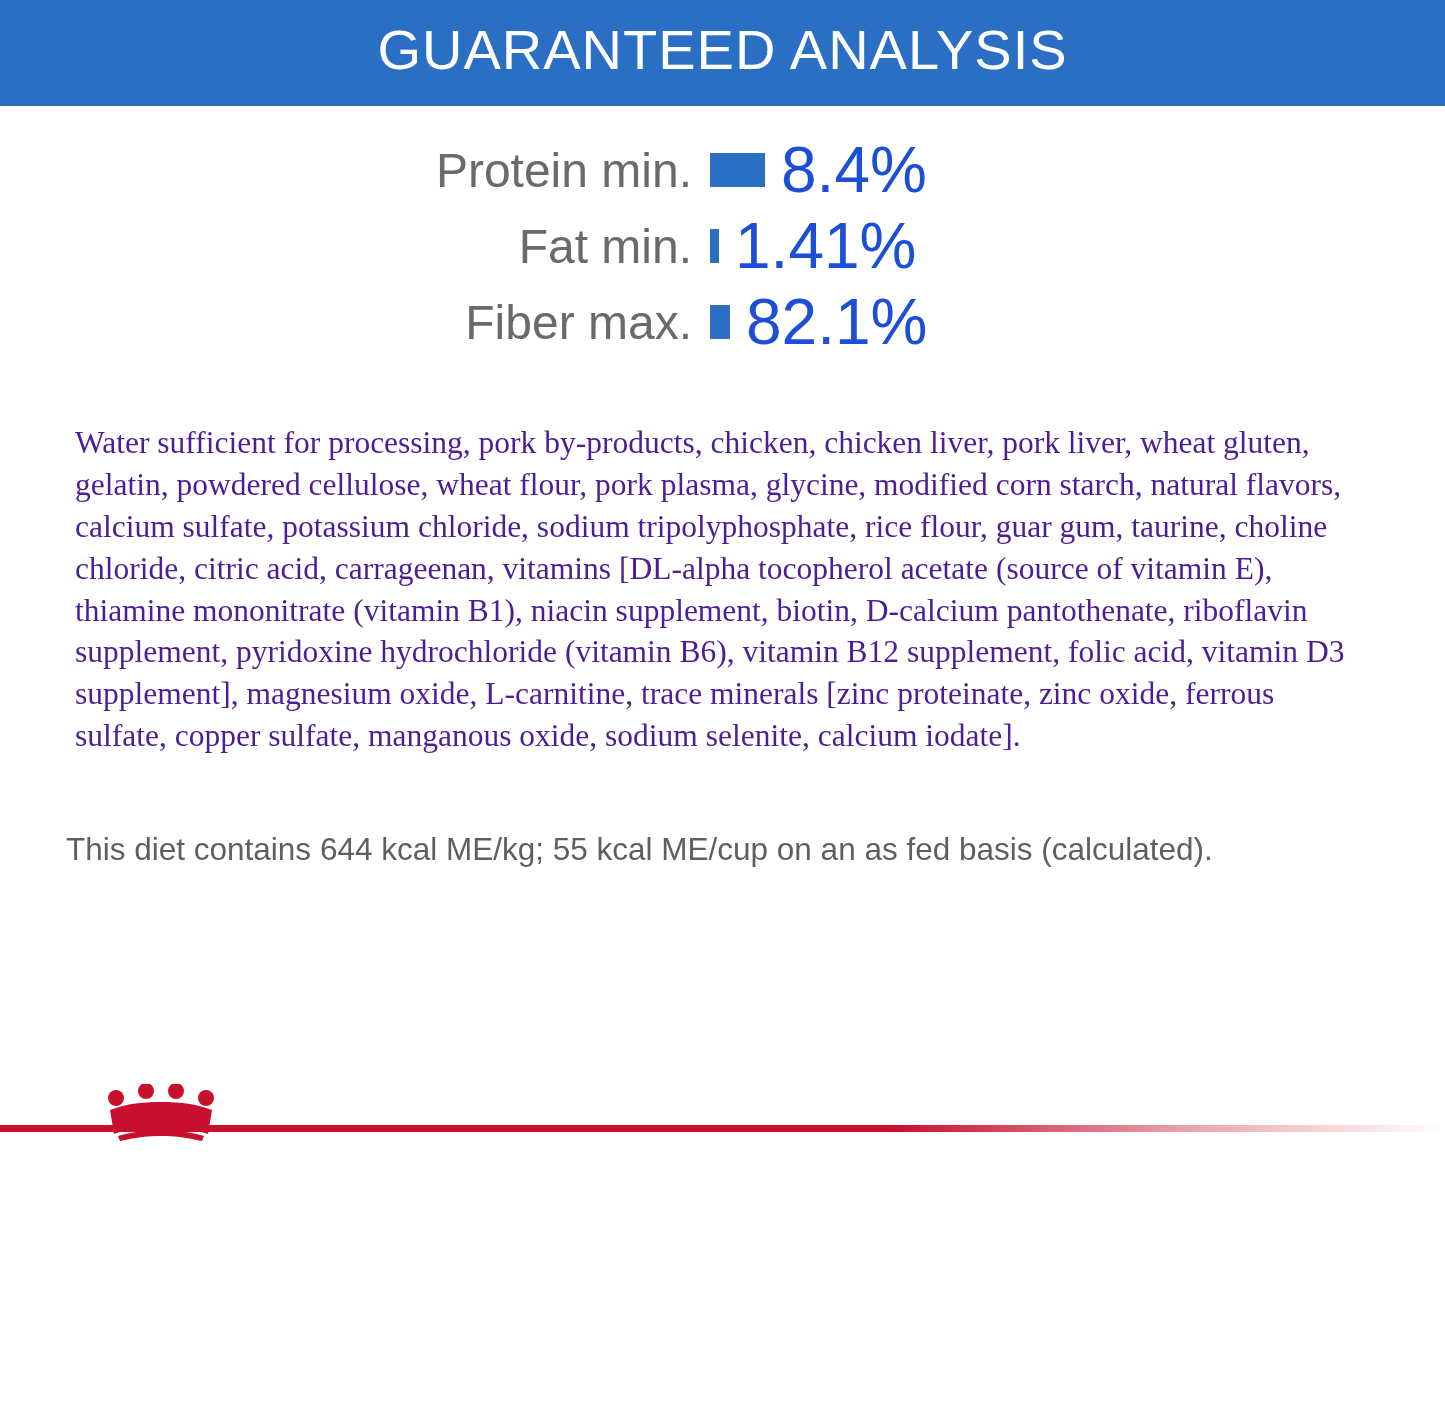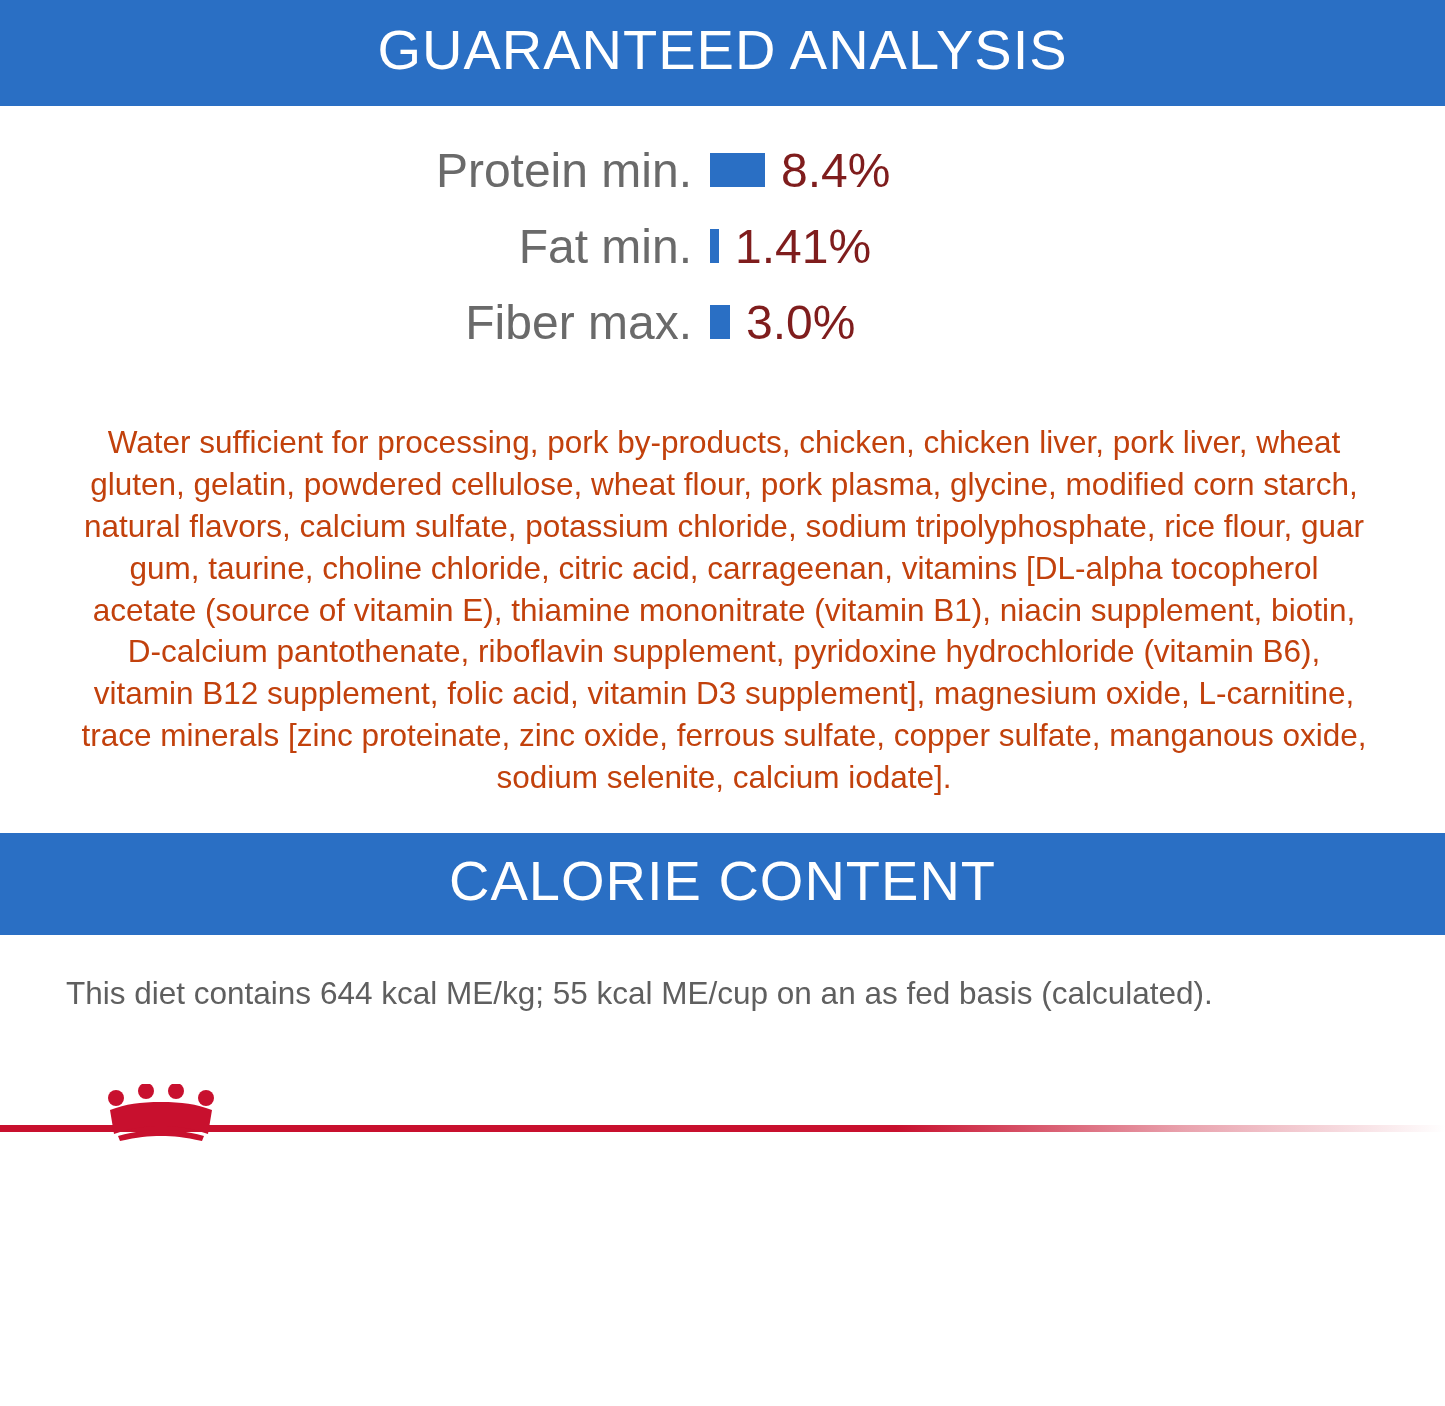--- a/index.html
+++ b/index.html
@@ -61,33 +61,34 @@
     flex: 1;
     display: flex;
     align-items: center;
   }
   .ga-bar {
     height: 34px;
     background: #2a6fc4;
     min-width: 6px;
   }
   .ga-value {
-    font-size: 48px;
-    color: #7f1d1d;
+    font-size: 64px;
+    color: #1d4ed8;
     margin-left: 16px;
     white-space: nowrap;
   }
 
   
   .body-text {
     font-size: 31.5px;
     line-height: 1.33;
-    color: #c2410c;
+    color: #4c1d95;
     padding: 26px 72px 34px 75px;
-    text-align: center;
+    text-align: left;
+    font-family: Liberation Serif, serif;
   }
   .calorie-text {
     font-size: 31.5px;
     line-height: 1.33;
     color: #5f5f5f;
     padding: 38px 72px 20px 66px;
   }
 
   .spacer-sm { height: 18px; }
 
@@ -137,33 +138,32 @@
       <div class="ga-barwrap">
         <div class="ga-bar" style="width:9px;"></div>
         <div class="ga-value">1.41%</div>
       </div>
     </div>
 
     <div class="ga-row">
       <div class="ga-label">Fiber max.</div>
       <div class="ga-barwrap">
         <div class="ga-bar" style="width:20px;"></div>
-        <div class="ga-value">3.0%</div>
+        <div class="ga-value">82.1%</div>
       </div>
     </div>
 
 
   </div>
 
   <div class="spacer-sm"></div>
 
 
   <div class="body-text">Water sufficient for processing, pork by-products, chicken, chicken liver, pork liver, wheat gluten, gelatin, powdered cellulose, wheat flour, pork plasma, glycine, modified corn starch, natural flavors, calcium sulfate, potassium chloride, sodium tripolyphosphate, rice flour, guar gum, taurine, choline chloride, citric acid, carrageenan, vitamins [DL-alpha tocopherol acetate (source of vitamin E), thiamine mononitrate (vitamin B1), niacin supplement, biotin, D-calcium pantothenate, riboflavin supplement, pyridoxine hydrochloride (vitamin B6), vitamin B12 supplement, folic acid, vitamin D3 supplement], magnesium oxide, L-carnitine, trace minerals [zinc proteinate, zinc oxide, ferrous sulfate, copper sulfate, manganous oxide, sodium selenite, calcium iodate].</div>
 
-  <div class="section-bar">CALORIE CONTENT</div>
 
   <div class="calorie-text">This diet contains 644 kcal ME/kg; 55 kcal ME/cup on an as fed basis (calculated).</div>
 
   <div class="footer">
     <div class="footer-rule"></div>
     <div class="crown">
       <svg viewBox="0 0 140 58" width="140" height="58" aria-hidden="true">
         <g fill="#c8102e">
           <circle cx="20" cy="14" r="8"></circle>
           <circle cx="50" cy="7" r="8"></circle>

